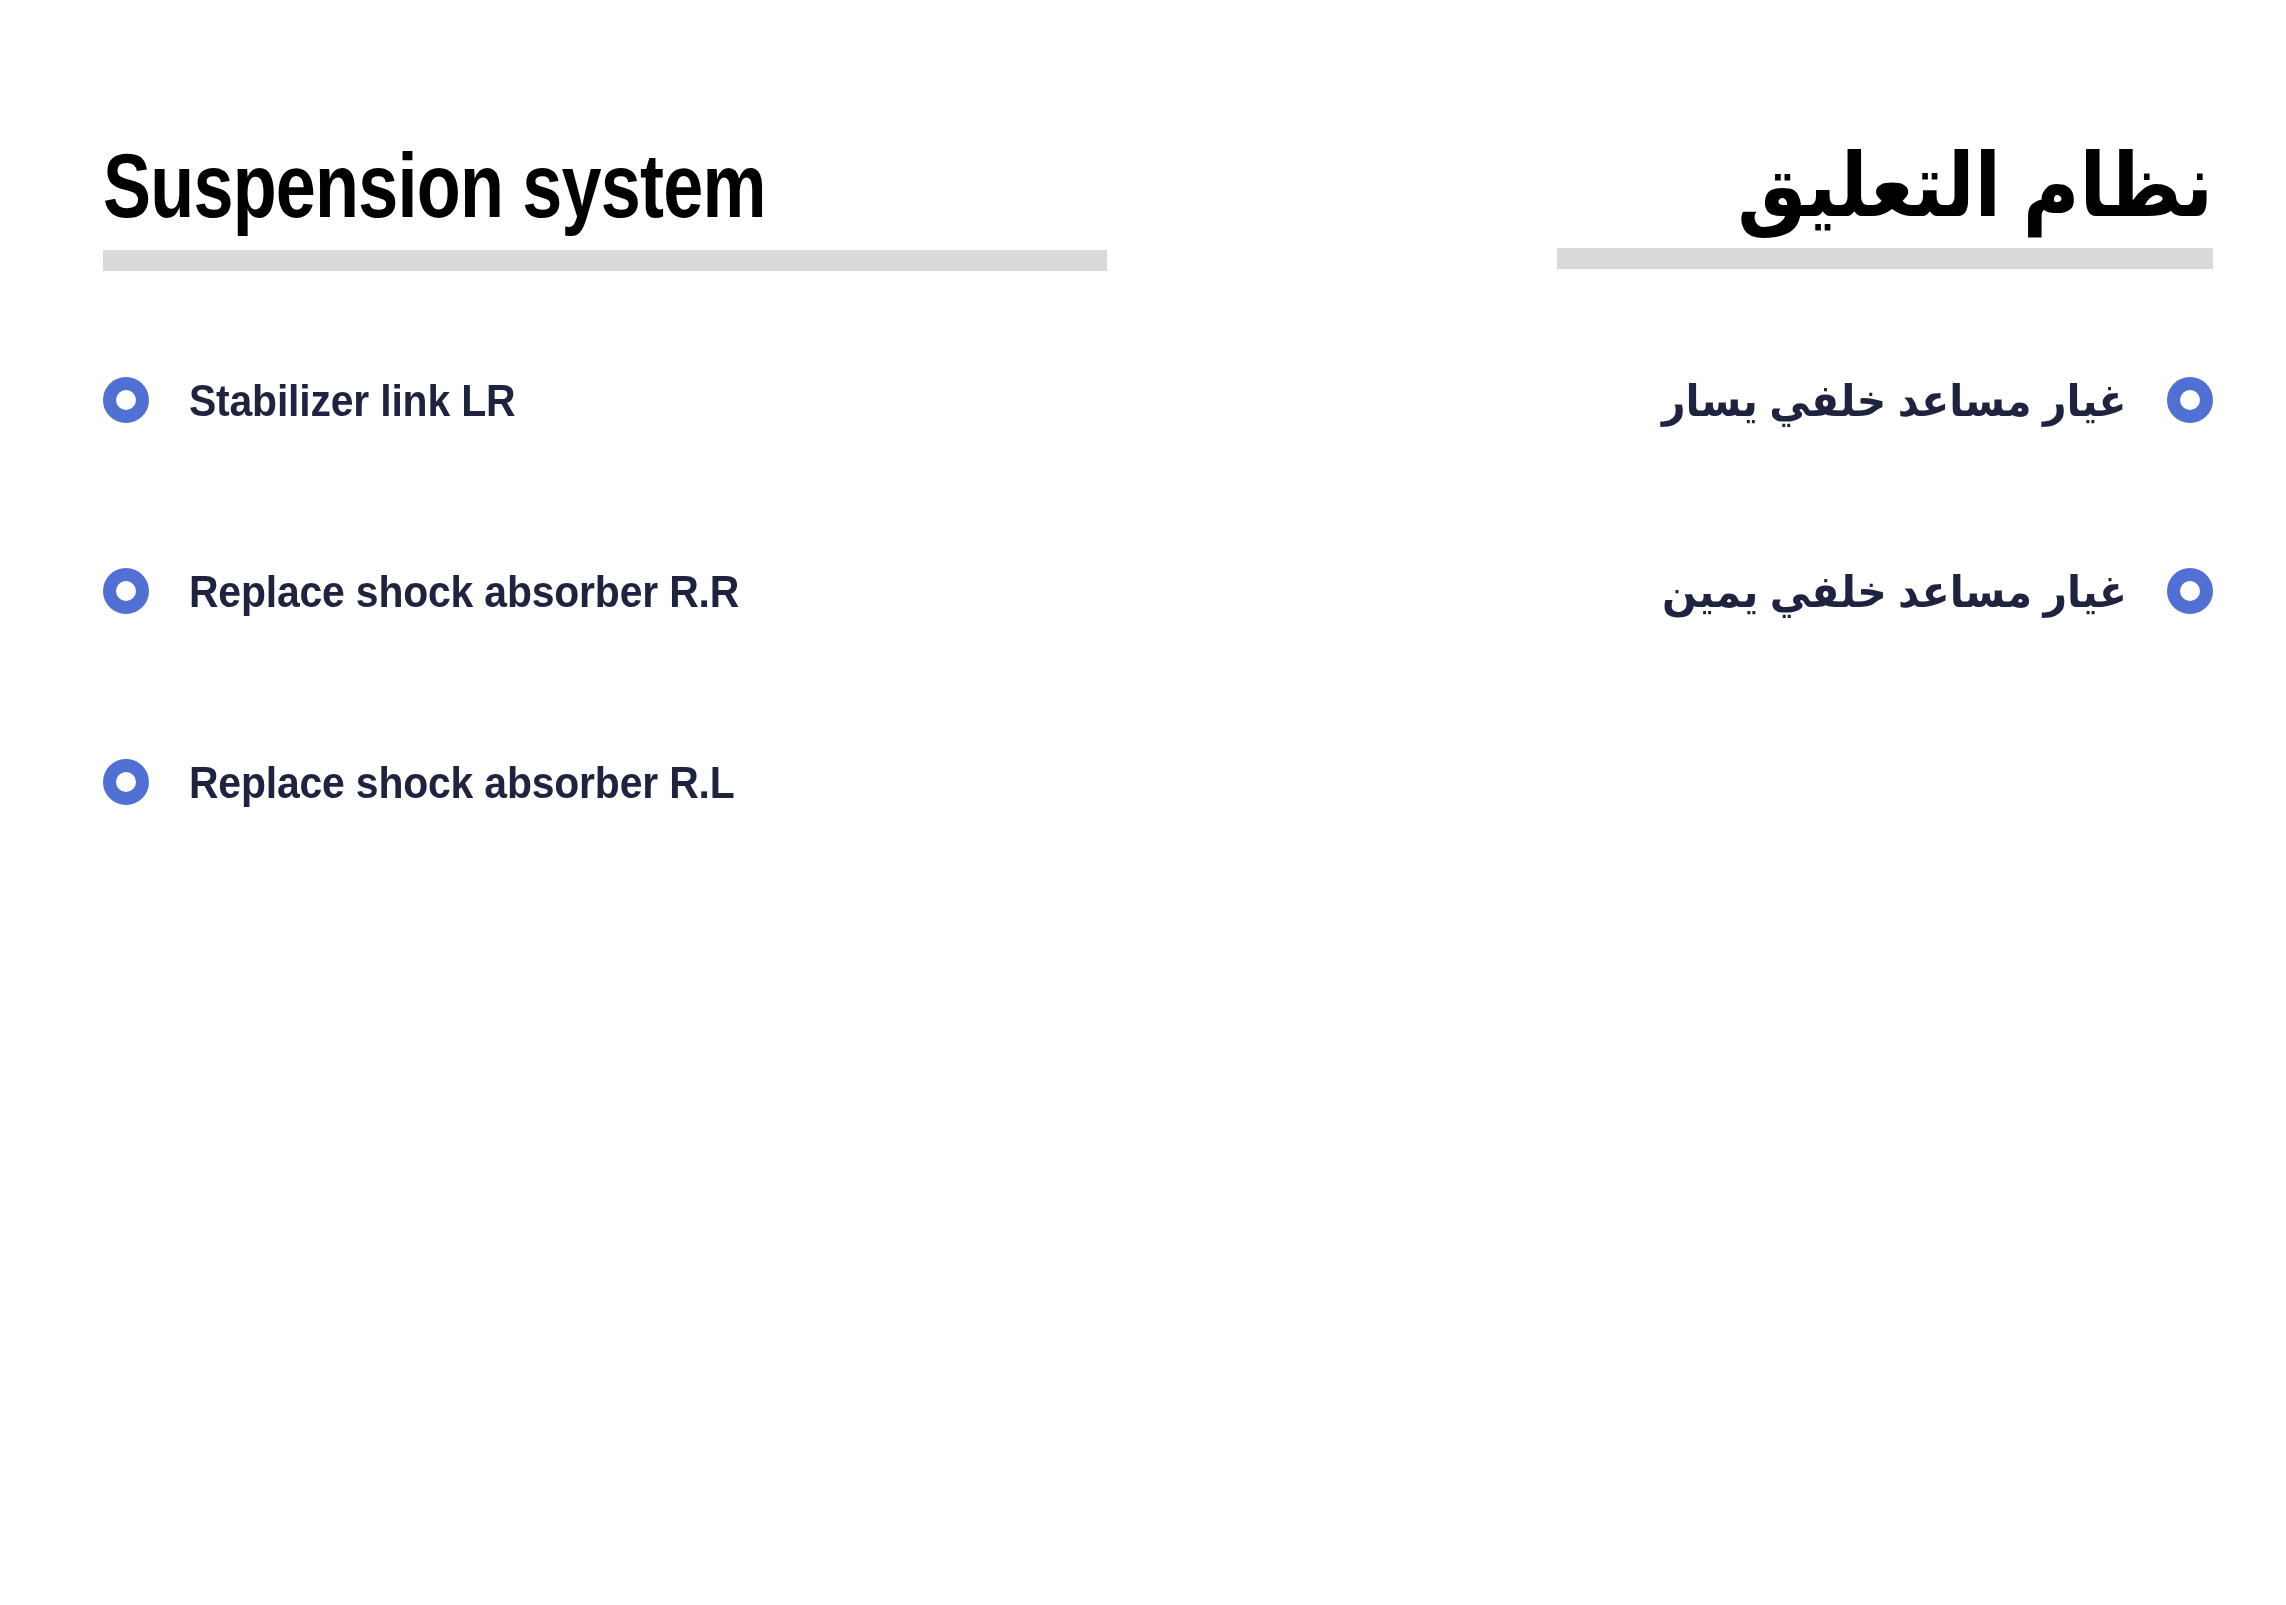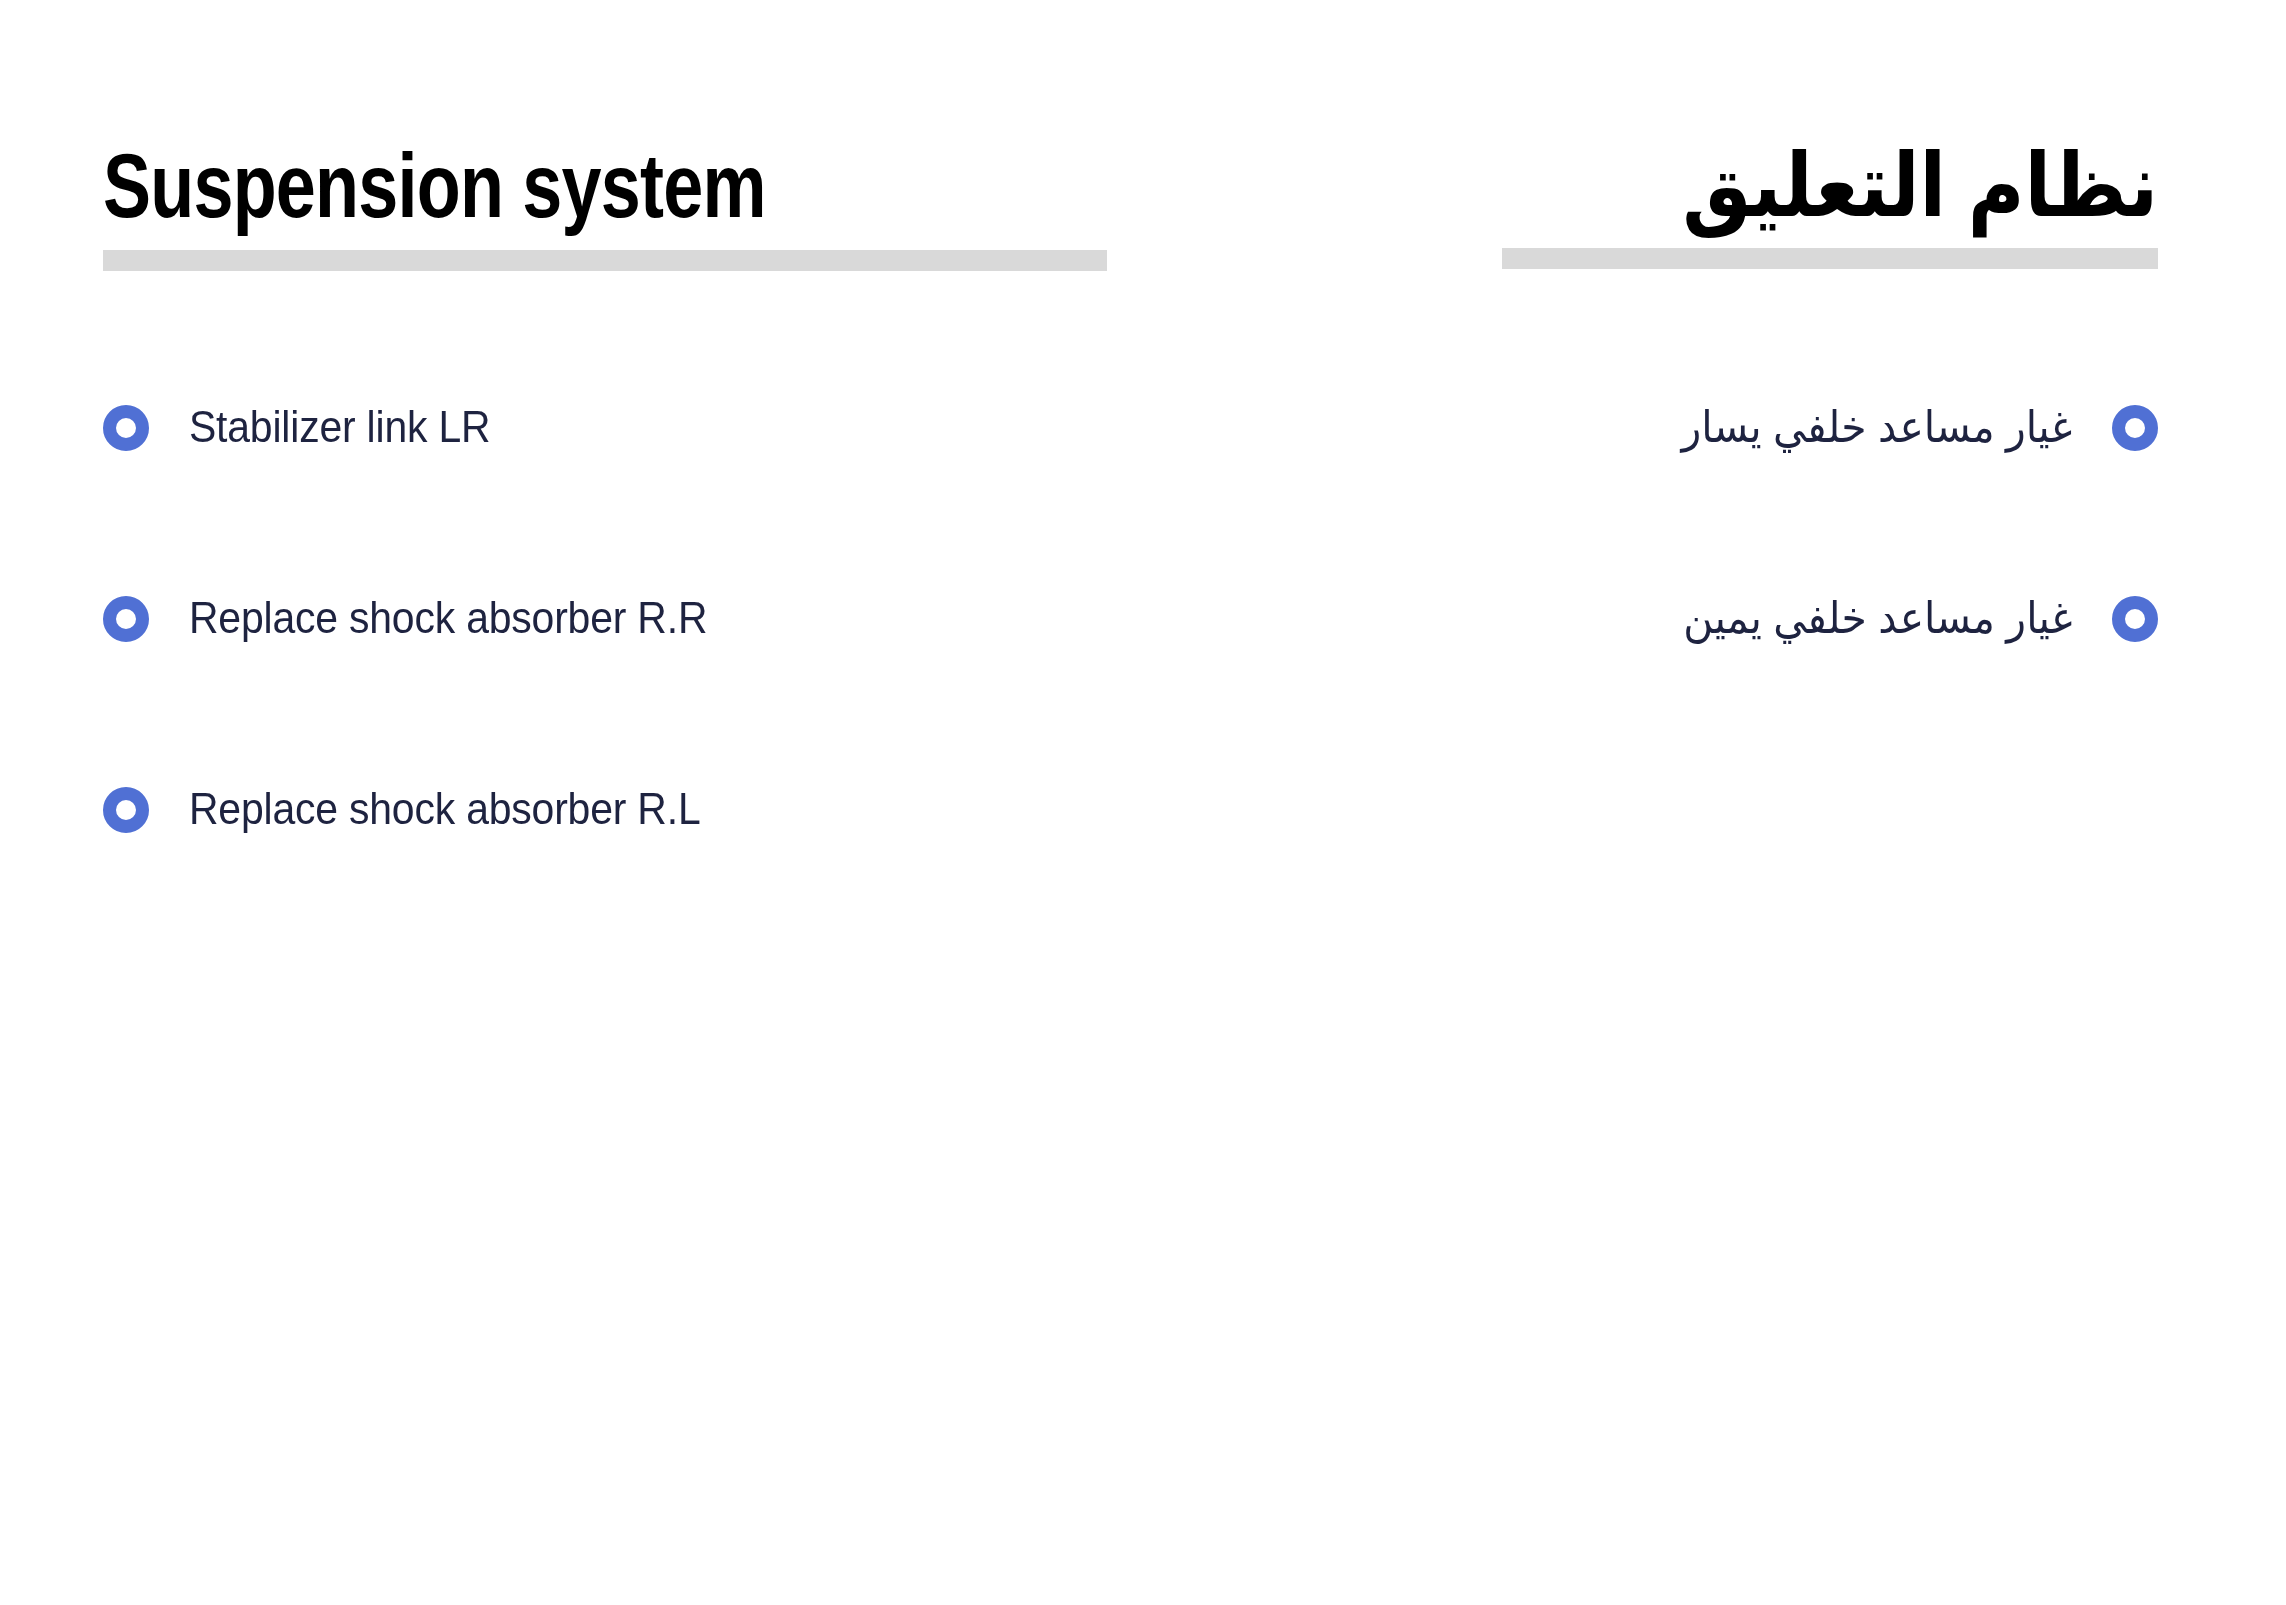--- a/index.html
+++ b/index.html
@@ -21,21 +21,21 @@
     background: #ffffff;
   }
 
   
   .col {
     position: absolute;
     top: 0;
     height: 100%;
   }
   .col-en { left: 103px;  width: 1004px; }
-  .col-ar { left: 1502px; width: 656px; }
+  .col-ar { left: 1557px; width: 656px; }
 
   
   .title-block {
     position: absolute;
     top: 141px;
     left: 0;
     width: 100%;
   }
   .title {
     margin: 0;
@@ -68,23 +68,24 @@
     position: absolute;
     top: 377px;
     left: 0;
     width: 100%;
     margin: 0;
     padding: 0;
     list-style: none;
   }
   .row {
     display: flex;
-    align-items: center;
+    align-items: flex-start;
     height: 101px;
     margin-bottom: 90px;
+    font-weight: bold;
   }
   .row:last-child { margin-bottom: 0; }
 
   .col-ar .row {
     flex-direction: row-reverse;
   }
 
   .bullet {
     flex: 0 0 auto;
     width: 46px;

